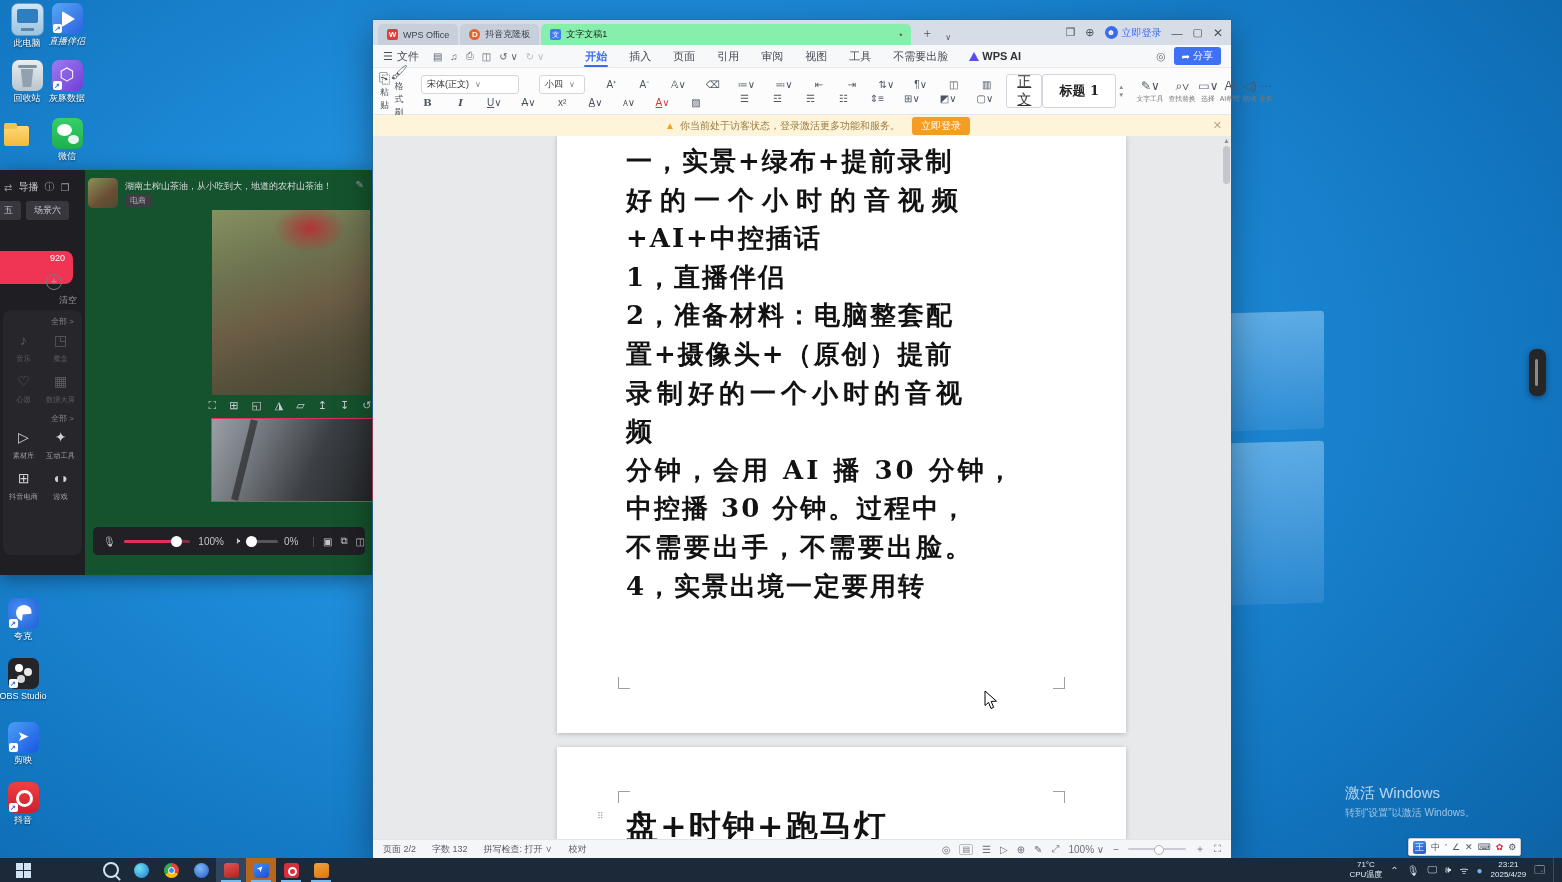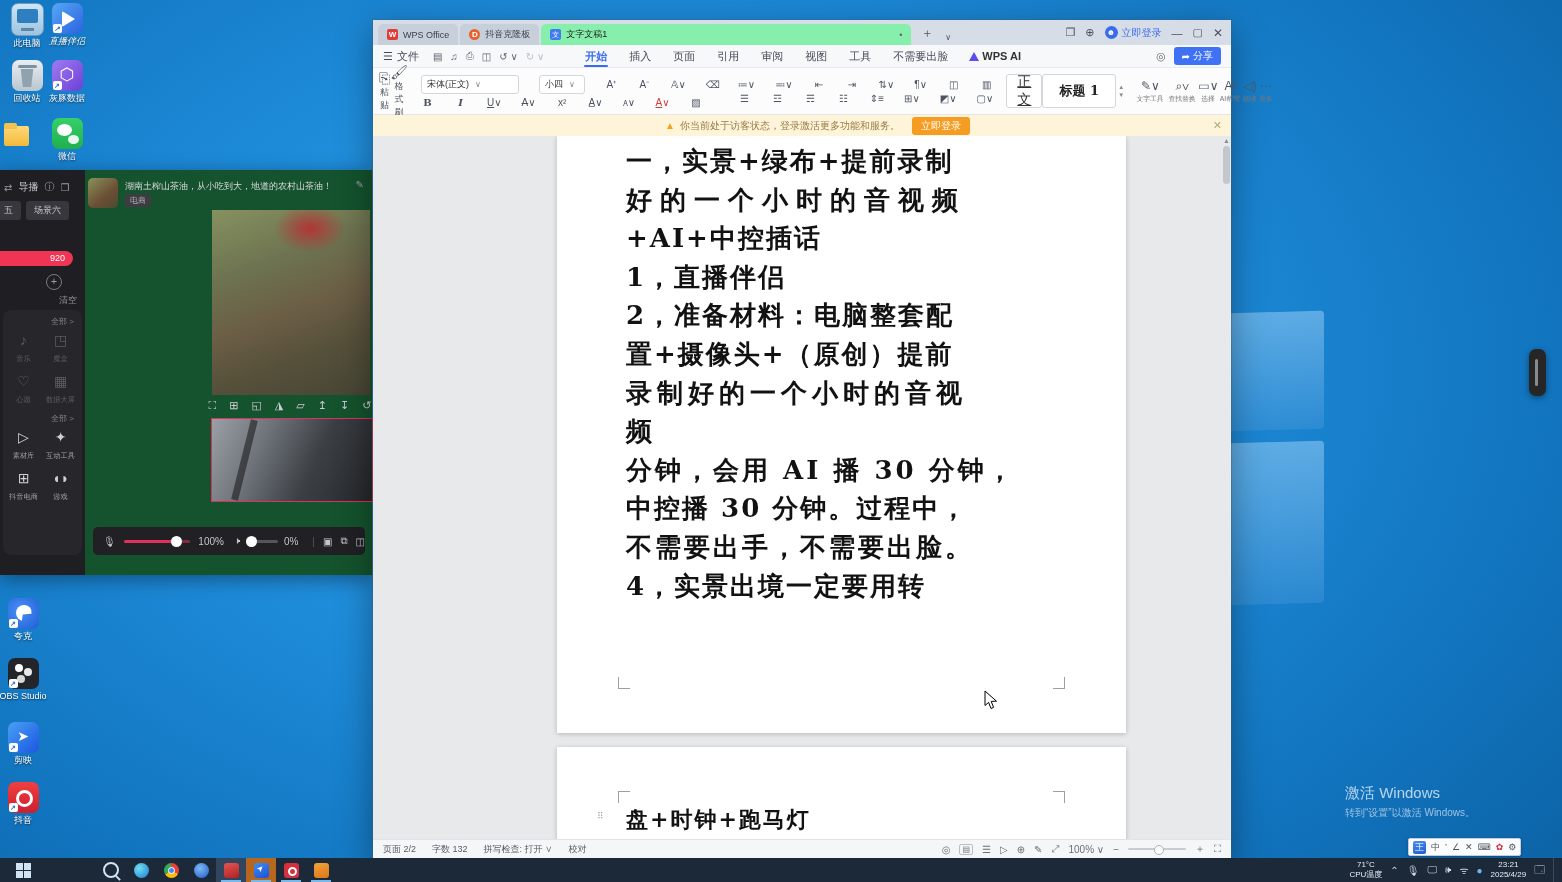--- a/index.html
+++ b/index.html
@@ -39,21 +39,21 @@
   .ic-jy:before{content:"➤";position:absolute;left:0;right:0;top:6px;color:#fff;font-size:14px;}
   .ic-dy{background:linear-gradient(180deg,#f04040,#cc1f2f);}
   .ic-dy:before{content:"";position:absolute;left:8px;top:8px;width:11px;height:11px;border:3px solid #fff;border-radius:50%;}
   
   .sa{position:absolute;left:0;top:170px;width:372px;height:405px;background:#2a2a2f;display:flex;box-shadow:0 4px 18px rgba(0,0,0,.4);}
   .sa-left{width:85px;background:#1e1e23;position:relative;flex:none;}
   .sa-head{position:absolute;left:4px;top:10px;display:flex;align-items:center;gap:6px;color:#c9c9ce;font-size:10px;}
   .sa-head .g{font-size:10px;color:#9a9aa2;}
   .sa-tabs{position:absolute;left:0;top:31px;display:flex;gap:5px;}
   .sa-tab{background:#37373d;color:#c4c4ca;font-size:9px;padding:3px 8px;border-radius:3px;}
-  .sa-redbar{position:absolute;left:0;top:81px;width:73px;height:15px;background:#ef3454;border-radius:0 8px 8px 0;color:#fff;font-size:9px;line-height:15px;text-align:right;padding-right:8px;box-sizing:border-box;}
+  .sa-redbar{position:absolute;left:0;top:81px;width:73px;height:33px;background:#ef3454;border-radius:0 8px 8px 0;color:#fff;font-size:9px;line-height:15px;text-align:right;padding-right:8px;box-sizing:border-box;}
   .sa-plus{position:absolute;left:46px;top:104px;width:14px;height:14px;border:1px solid #7a7a82;border-radius:50%;color:#9a9aa2;font-size:11px;line-height:12px;text-align:center;}
   .sa-clear{position:absolute;right:8px;top:124px;color:#8e8e96;font-size:9px;}
   .sa-panel{position:absolute;left:3px;top:140px;width:79px;height:245px;background:#26262b;border-radius:8px;padding:4px 2px;box-sizing:border-box;}
   .sa-more{color:#7e7e86;font-size:8px;text-align:right;padding:2px 6px;}
   .sa-grid{display:flex;flex-wrap:wrap;}
   .sa-tool{width:37px;text-align:center;margin-bottom:6px;}
   .sa-tool .tic{width:22px;height:22px;margin:0 auto 2px;border-radius:5px;color:#cfcfd5;font-size:14px;line-height:22px;}
   .sa-tool .tlb{color:#9c9ca4;font-size:8px;transform:scale(.9);}
   .sa-tool.dim .tic,.sa-tool.dim .tlb{color:#5c5c63;}
   .sa-main{position:relative;flex:1;background:#14532d;}
@@ -126,21 +126,21 @@
   .dtxt div:nth-child(7){letter-spacing:5px;}
   .dtxt div:nth-child(8){letter-spacing:0;}
   .dtxt div:nth-child(9){letter-spacing:3px;}
   .dtxt div:nth-child(11){letter-spacing:3px;}
   .dtxt div:nth-child(13){letter-spacing:4px;}
   .cm{position:absolute;width:11px;height:11px;}
   .cm.bl{left:61px;bottom:44px;border-left:1px solid #9aa0a8;border-bottom:1px solid #9aa0a8;}
   .cm.br{right:61px;bottom:44px;border-right:1px solid #9aa0a8;border-bottom:1px solid #9aa0a8;}
   .cm.tl{left:61px;top:44px;border-left:1px solid #9aa0a8;border-top:1px solid #9aa0a8;}
   .cm.tr{right:61px;top:44px;border-right:1px solid #9aa0a8;border-top:1px solid #9aa0a8;}
-  .dtxt2{position:absolute;left:69px;top:58px;font-family:"DejaVu Serif",serif;font-weight:700;font-size:22px;letter-spacing:2px;color:#121212;white-space:nowrap;}
+  .dtxt2{position:absolute;left:69px;top:58px;font-family:"DejaVu Serif",serif;font-weight:700;font-size:32px;letter-spacing:2px;color:#121212;white-space:nowrap;}
   .dragdots{position:absolute;left:40px;top:66px;width:8px;height:14px;color:#9aa0a8;font-size:9px;line-height:7px;letter-spacing:1px;}
   .w-scroll{position:absolute;right:1px;top:4px;width:7px;height:98%;}
   .w-scroll .thumb{position:absolute;top:6px;left:0;width:7px;height:38px;background:#c3c6cb;border-radius:4px;}
   .w-scroll .arr{position:absolute;top:-3px;left:0;width:7px;text-align:center;color:#8a8f96;font-size:7px;}
   .w-status{height:18px;background:#f5f6f7;border-top:1px solid #e1e3e7;display:flex;align-items:center;font-size:9px;color:#565c66;padding:0 10px;gap:16px;flex:none;}
   .st-right{margin-left:auto;display:flex;align-items:center;gap:9px;color:#6a707a;font-size:10px;}
   .zoomtrack{width:58px;height:2px;background:#c9ccd2;border-radius:2px;position:relative;}
   .zoomtrack i{position:absolute;left:26px;top:-3px;width:8px;height:8px;background:#fff;border:1px solid #aab0b8;border-radius:50%;}
   
   .tb-bar{position:absolute;left:0;bottom:0;width:1562px;height:24px;background:#1b2939;display:flex;align-items:center;z-index:50;}

